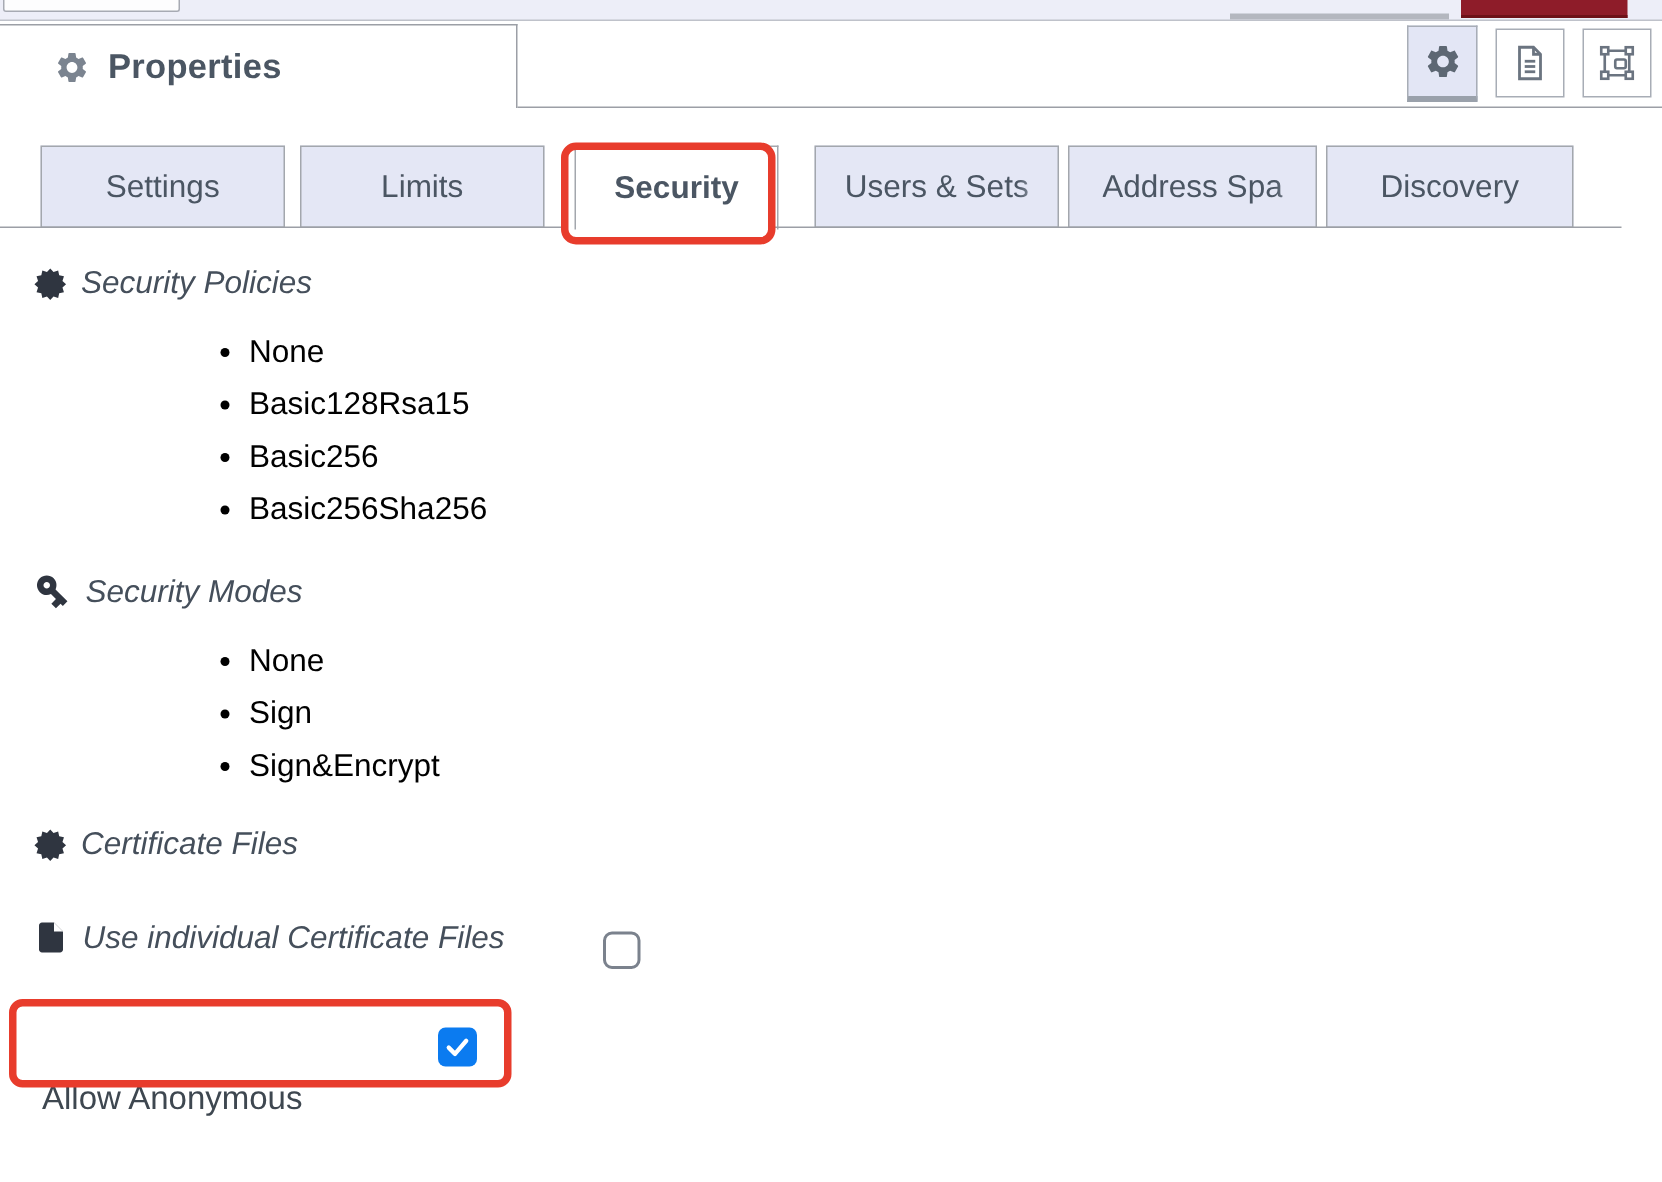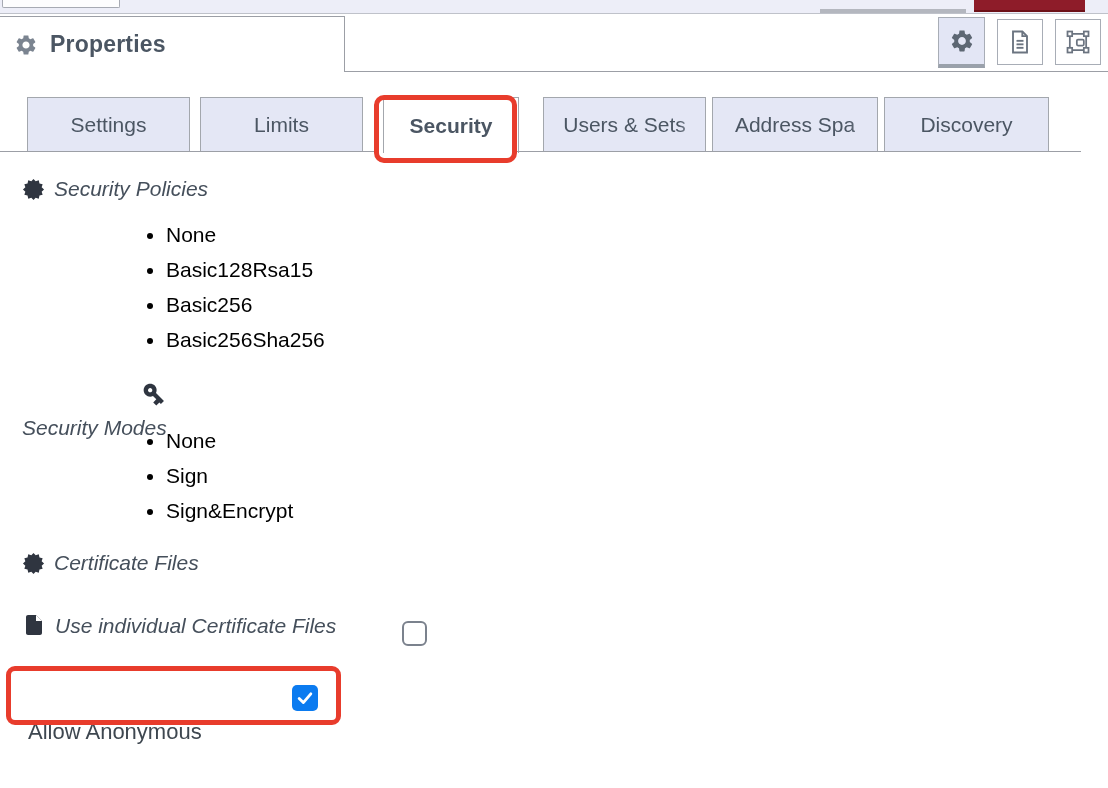--- a/index.html
+++ b/index.html
@@ -12,21 +12,21 @@
   .cutbox { position:absolute; left:2px; top:-4px; width:118px; height:12px;
     background:#fdfdfe; border:1px solid #a7aab3; border-top:none; border-radius:0 0 2px 2px; }
   .cut-underline { position:absolute; left:820px; top:9px; width:146px; height:4px; background:#b4b7bf; }
   .cut-redbar { position:absolute; left:974px; top:0; width:111px; height:12px;
     background:#8e1c29; border-bottom:2px solid #6d1118; }
   .hline-top { position:absolute; left:0; top:13px; width:1108px; height:1px; background:#bfc2ca; }
 
   
   .prop-tab { position:absolute; left:0; top:16px; width:345px; height:56px; background:#fff;
     border-top:1px solid #9c9fa6; border-right:1px solid #9c9fa6;
-    display:flex; align-items:center; padding-left:14px; gap:12px; }
+    display:flex; align-items:center; padding-left:36px; gap:12px; }
   .prop-title { font-size:23px; font-weight:bold; color:#4b5663; letter-spacing:.2px; }
   .hline-header { position:absolute; left:345px; top:71px; width:763px; height:1px; background:#9c9fa6; }
 
   .toolbar-btn { position:absolute; display:flex; align-items:center; justify-content:center;
     background:#fff; border:1px solid #a8adb6; cursor:pointer; }
   .btn-gear { left:938px; top:17px; width:47px; height:51px; background:#e3e6f5;
     border-bottom:4px solid #9aa1ab; }
   .btn-doc { left:997px; top:19px; width:46px; height:46px; }
   .btn-frame { left:1055px; top:19px; width:46px; height:46px; }
 
@@ -49,21 +49,21 @@
 
   
   .annot { position:absolute; border:5px solid #e83c2c; background:transparent; z-index:30; pointer-events:none; }
   .annot-security { left:374px; top:95px;  width:143px; height:68px; border-radius:10px; }
   .annot-anon     { left:6px;   top:666px; width:335px; height:59px; border-radius:9px; }
 
   
   .sec-row { position:absolute; left:22px; display:flex; align-items:flex-end; gap:9px;font-style:italic; }
   .sec-title { font-size:21px; color:#454f5b; }
   .row-policies { top:177px; }
-  .row-modes    { top:381px;flex-direction:column; }
+  .row-modes    { top:381px; }
   .row-certs    { top:551px; }
   .row-individual { top:612px; }
 
   
   ul.bullets { position:absolute; left:146px; list-style:disc; padding-left:20px; }
   ul.bullets li { font-size:21px; line-height:35px; color:#000000; }
   .list-policies { top:217px; }
   .list-modes    { top:423px; }
 
   

